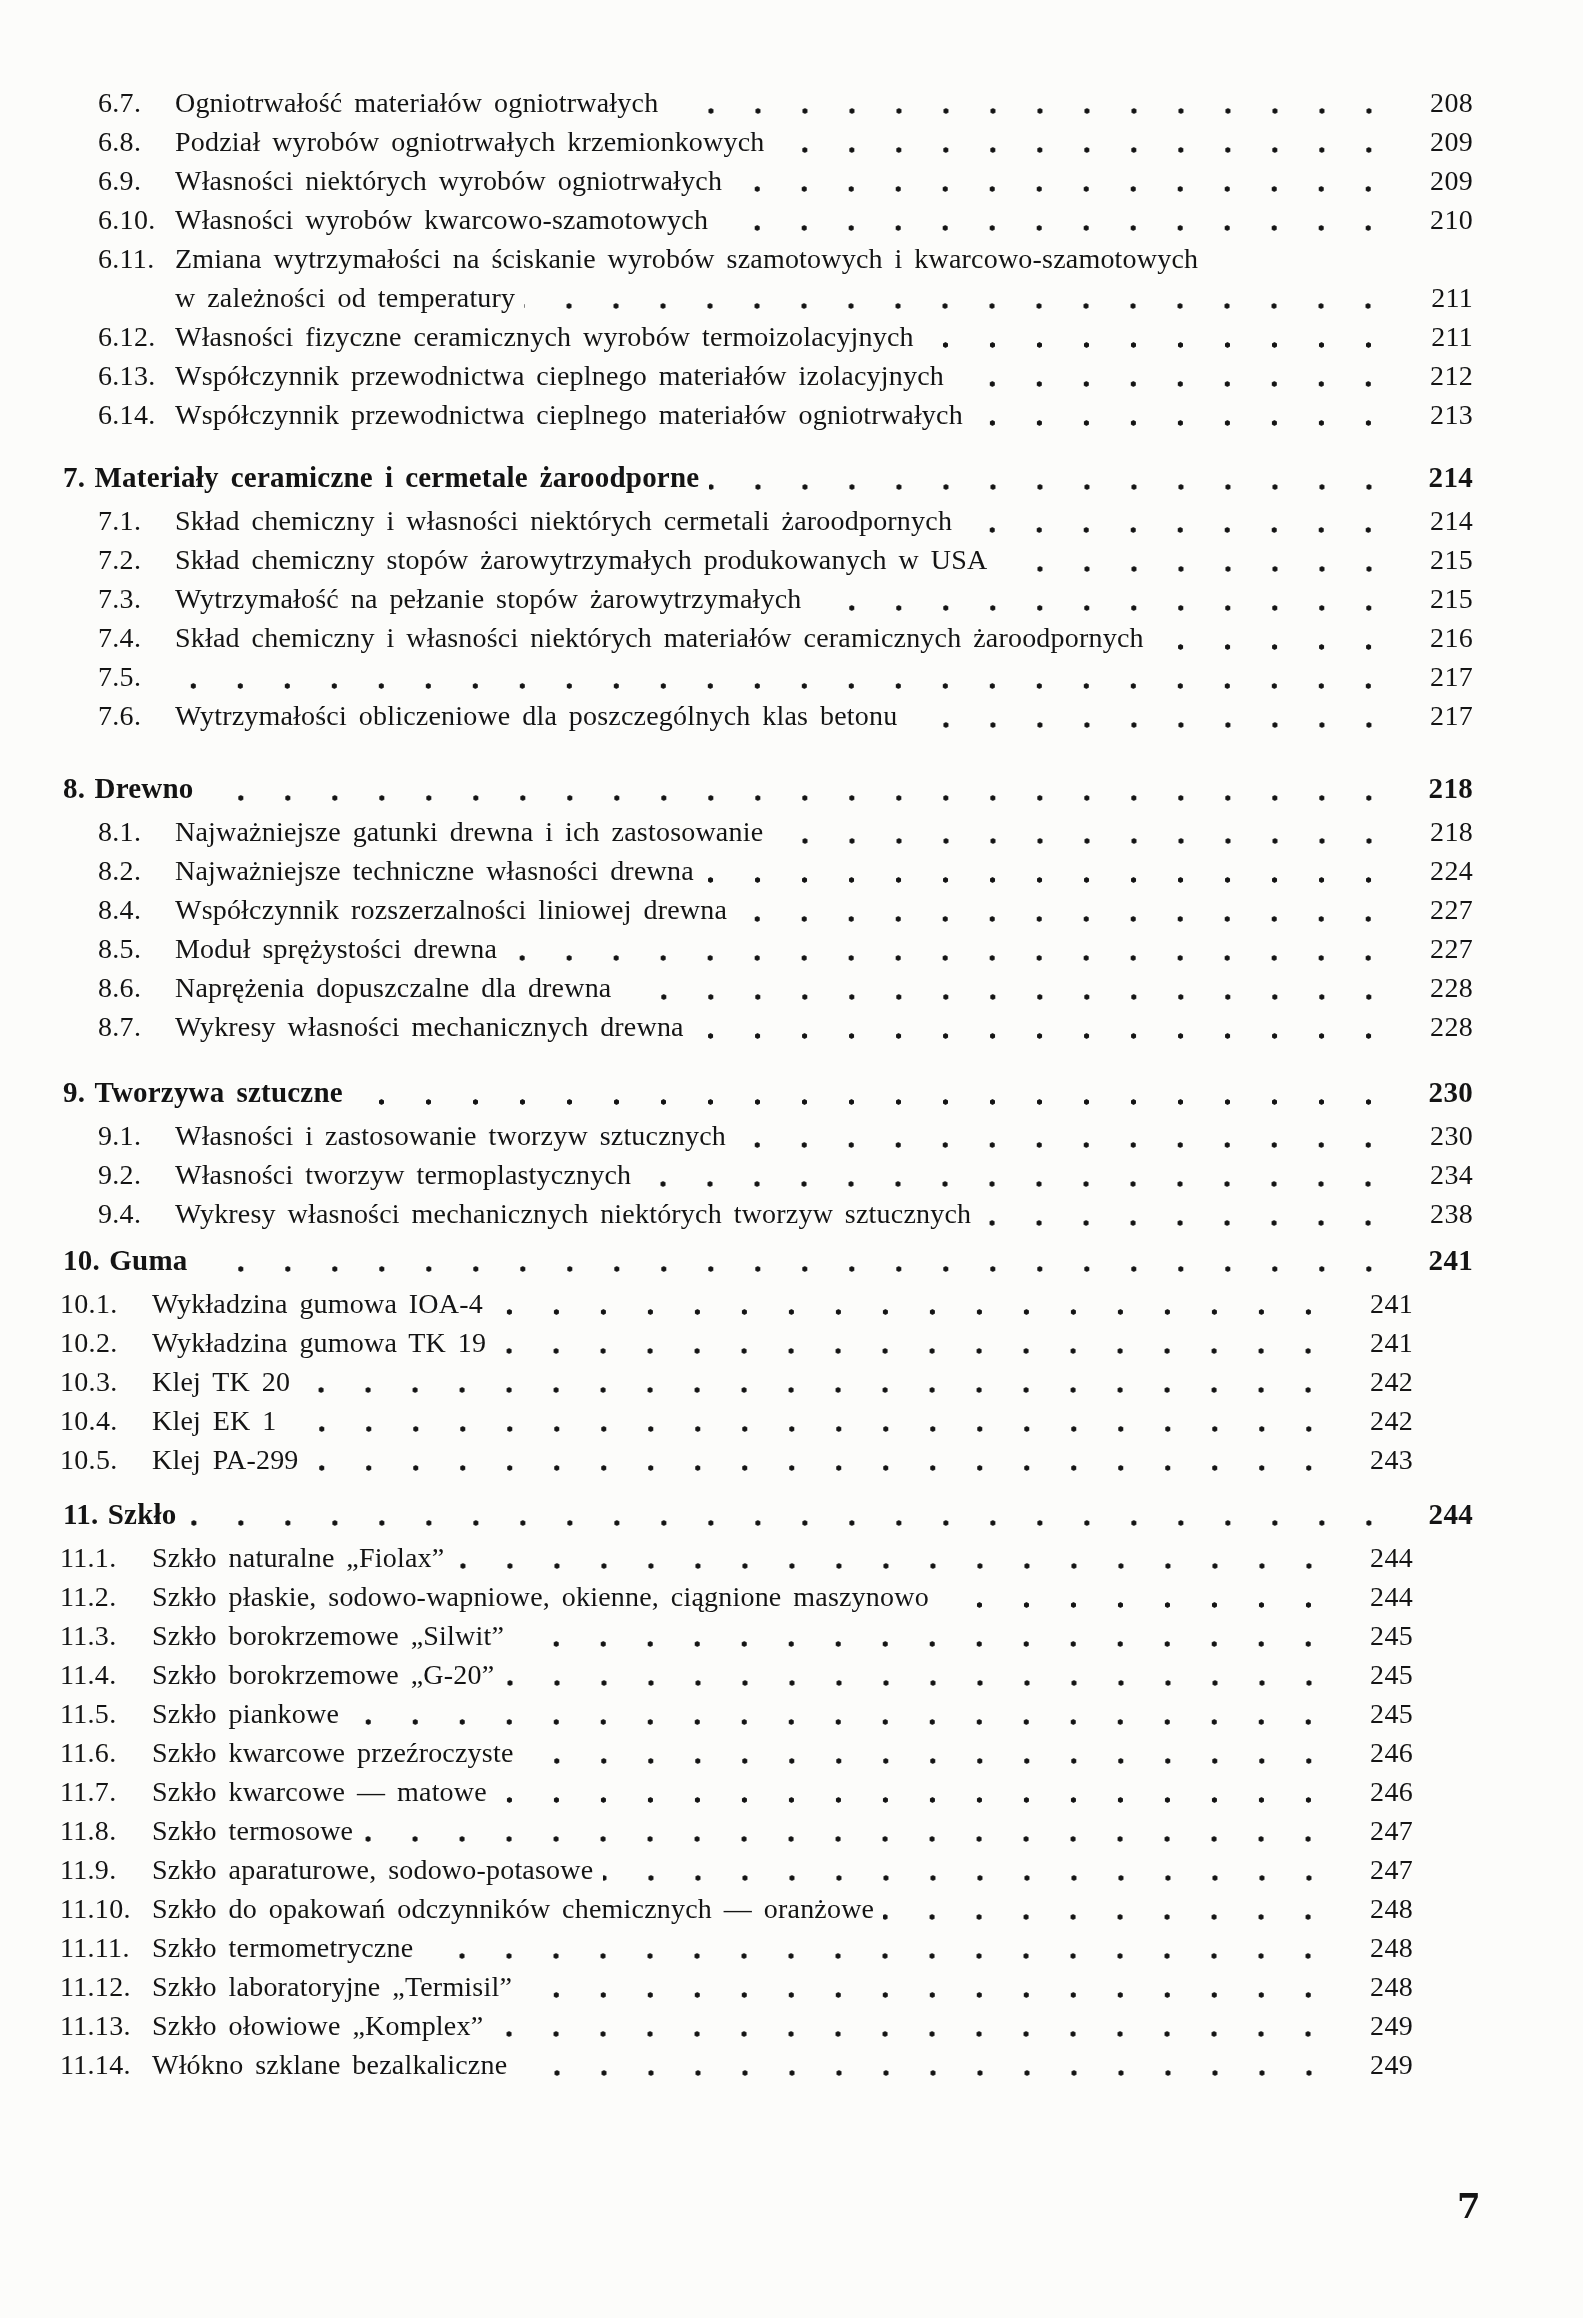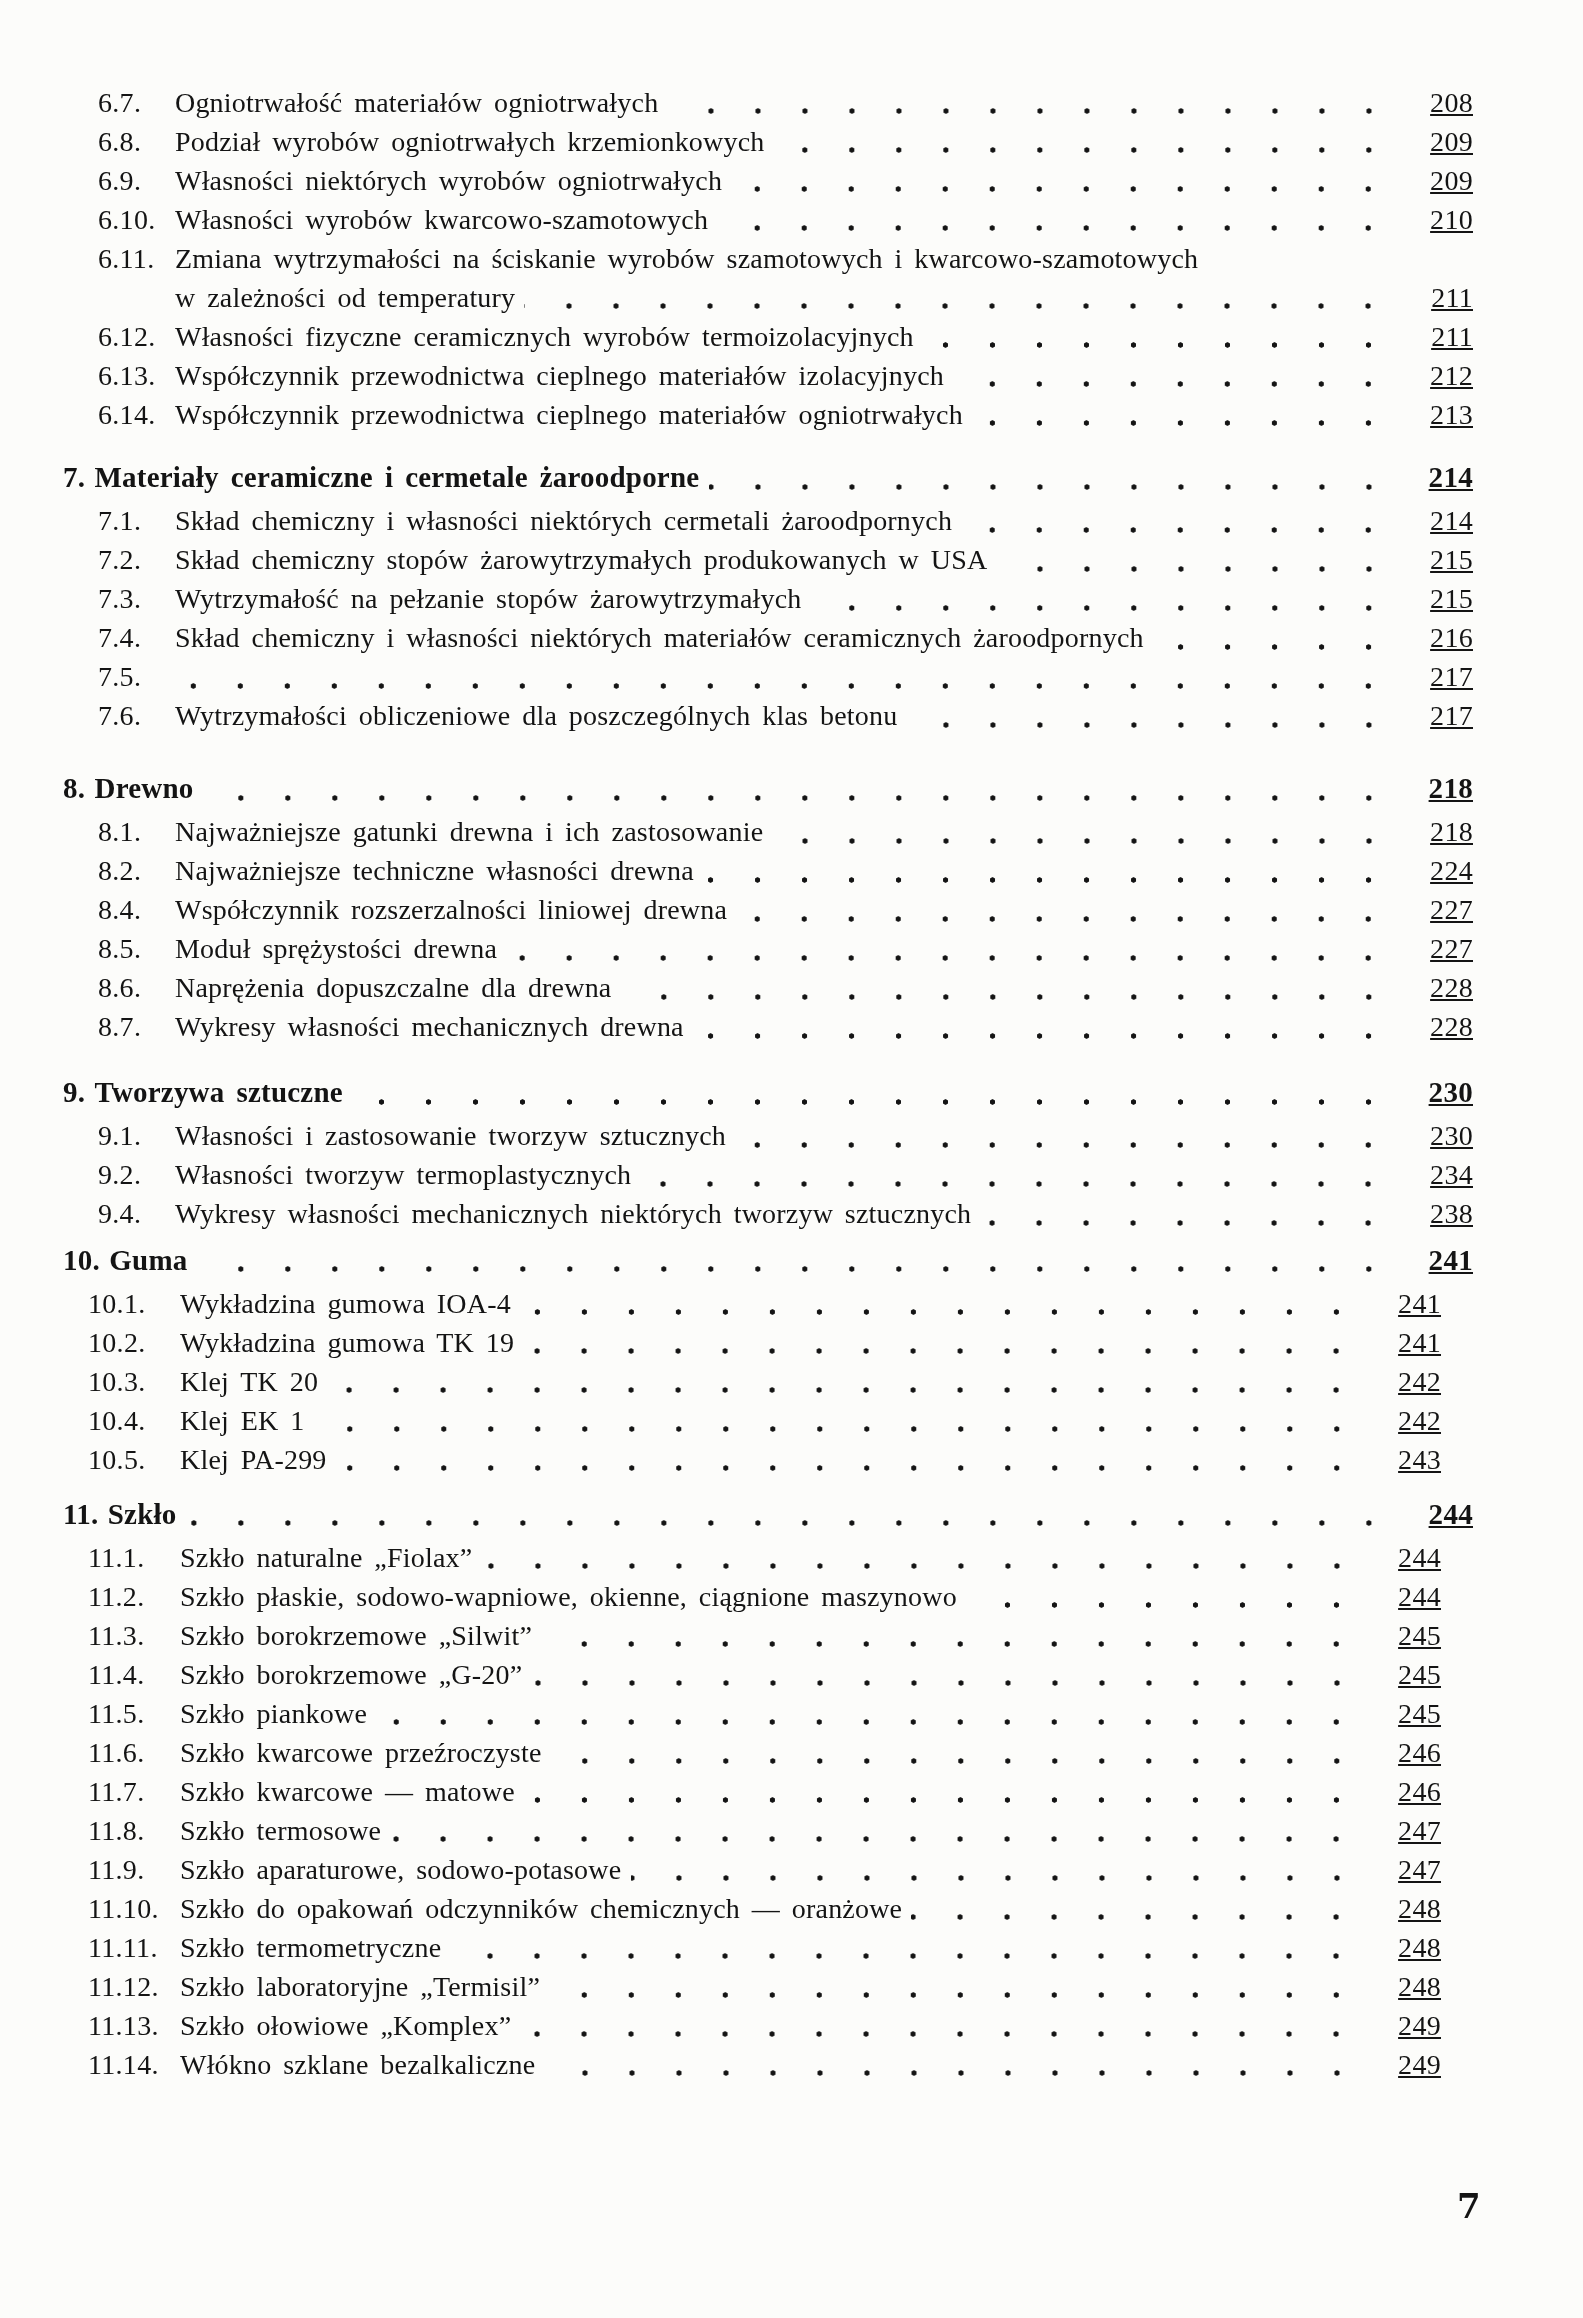--- a/index.html
+++ b/index.html
@@ -42,21 +42,20 @@
     margin-left: 9.2px;
     background-image: radial-gradient(circle, #141414 0, #141414 2.4px, rgba(0,0,0,0) 2.9px);
     background-size: 47px 8px;
     background-repeat: repeat-x;
     background-position: right 0 top 24.4px;
   }
   .row .page {
     flex: 0 0 81px;
     text-align: right;
     letter-spacing: 0.3px;
-    text-decoration: underline;
   }
   .row.no-page .page { visibility: hidden; }
   .row.no-page .leader { background-image: none; }
 
   
   .row.chapter {
     padding-left: 63px;
     width: calc(1473px - 63px);
     font-weight: bold;
     font-size: 29px;
@@ -64,21 +63,21 @@
   .row.chapter .num { margin-right: 9.2px; }
 
   
   .row.item {
     padding-left: 98px;
     width: calc(1473px - 98px);
   }
   .row.item .num { width: 77px; }
   
   .row.item.wide {
-    padding-left: 88px;
+    padding-left: 60px;
     width: calc(1473px - 120px);
   }
   .row.item.wide .num { width: 92px; }
 
   .row.item.cont .num { visibility: hidden; }
 
   
   .sec-7 { margin-top: 24.4px; }
   .sec-8 { margin-top: 34px; }
   .sec-9 { margin-top: 27px; }

